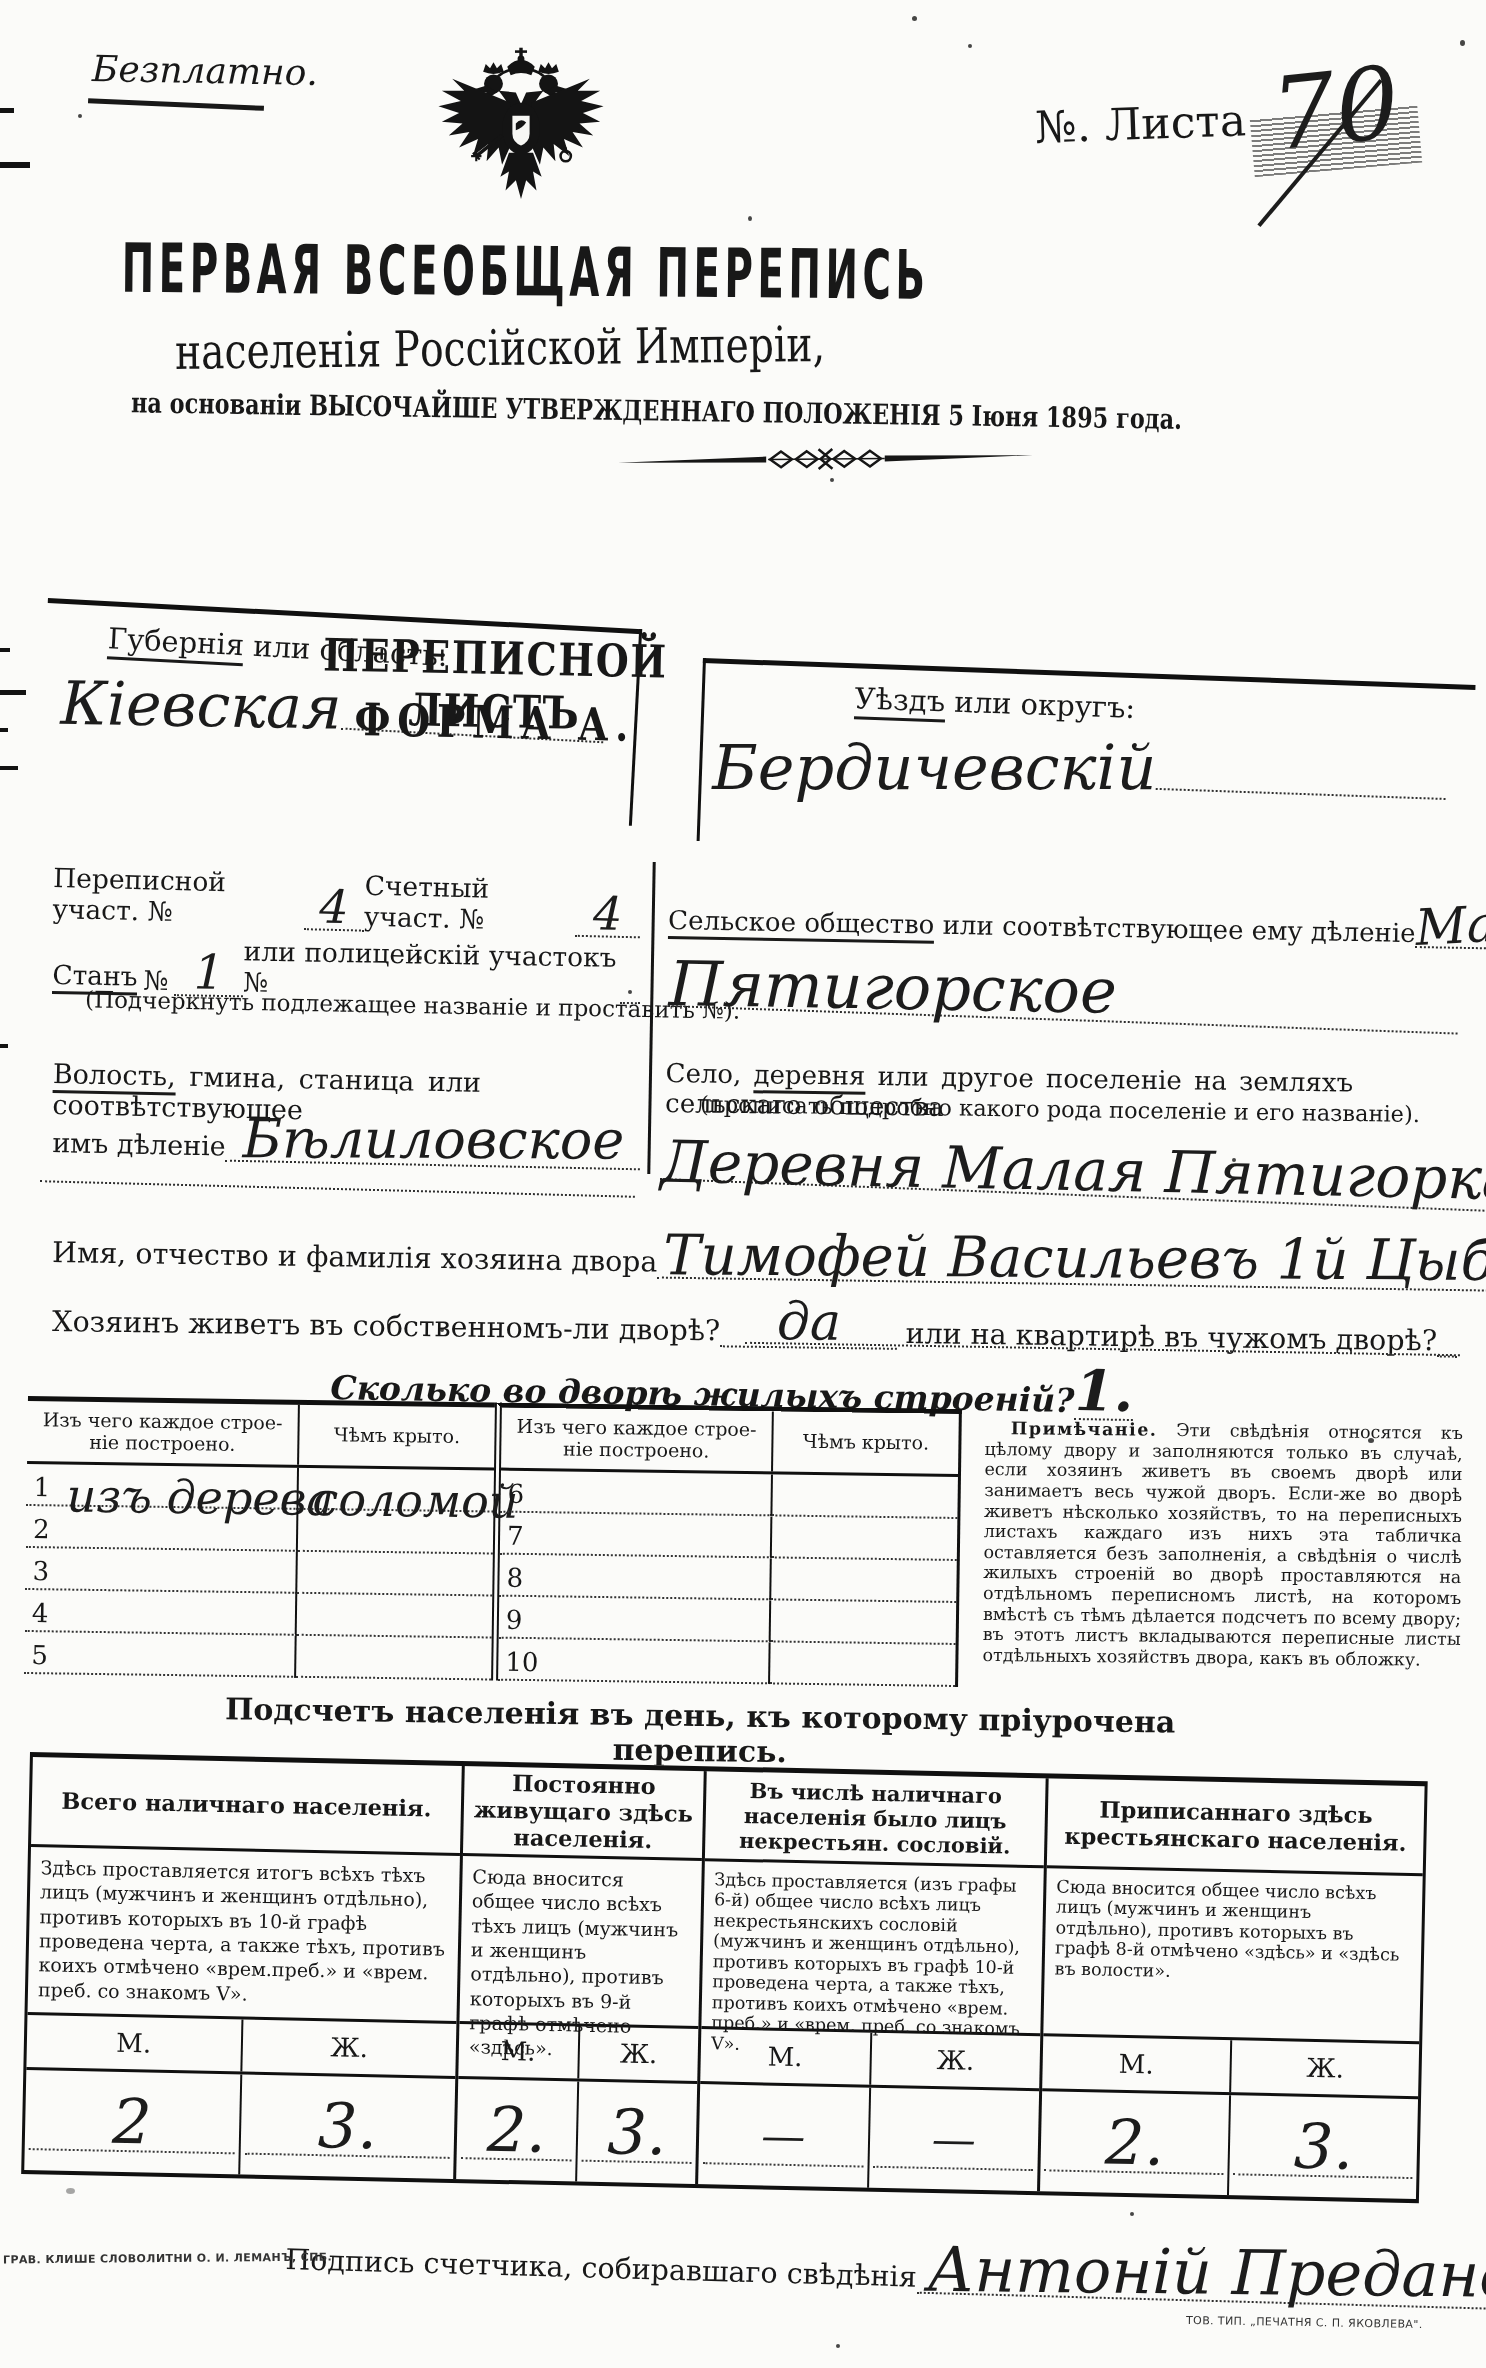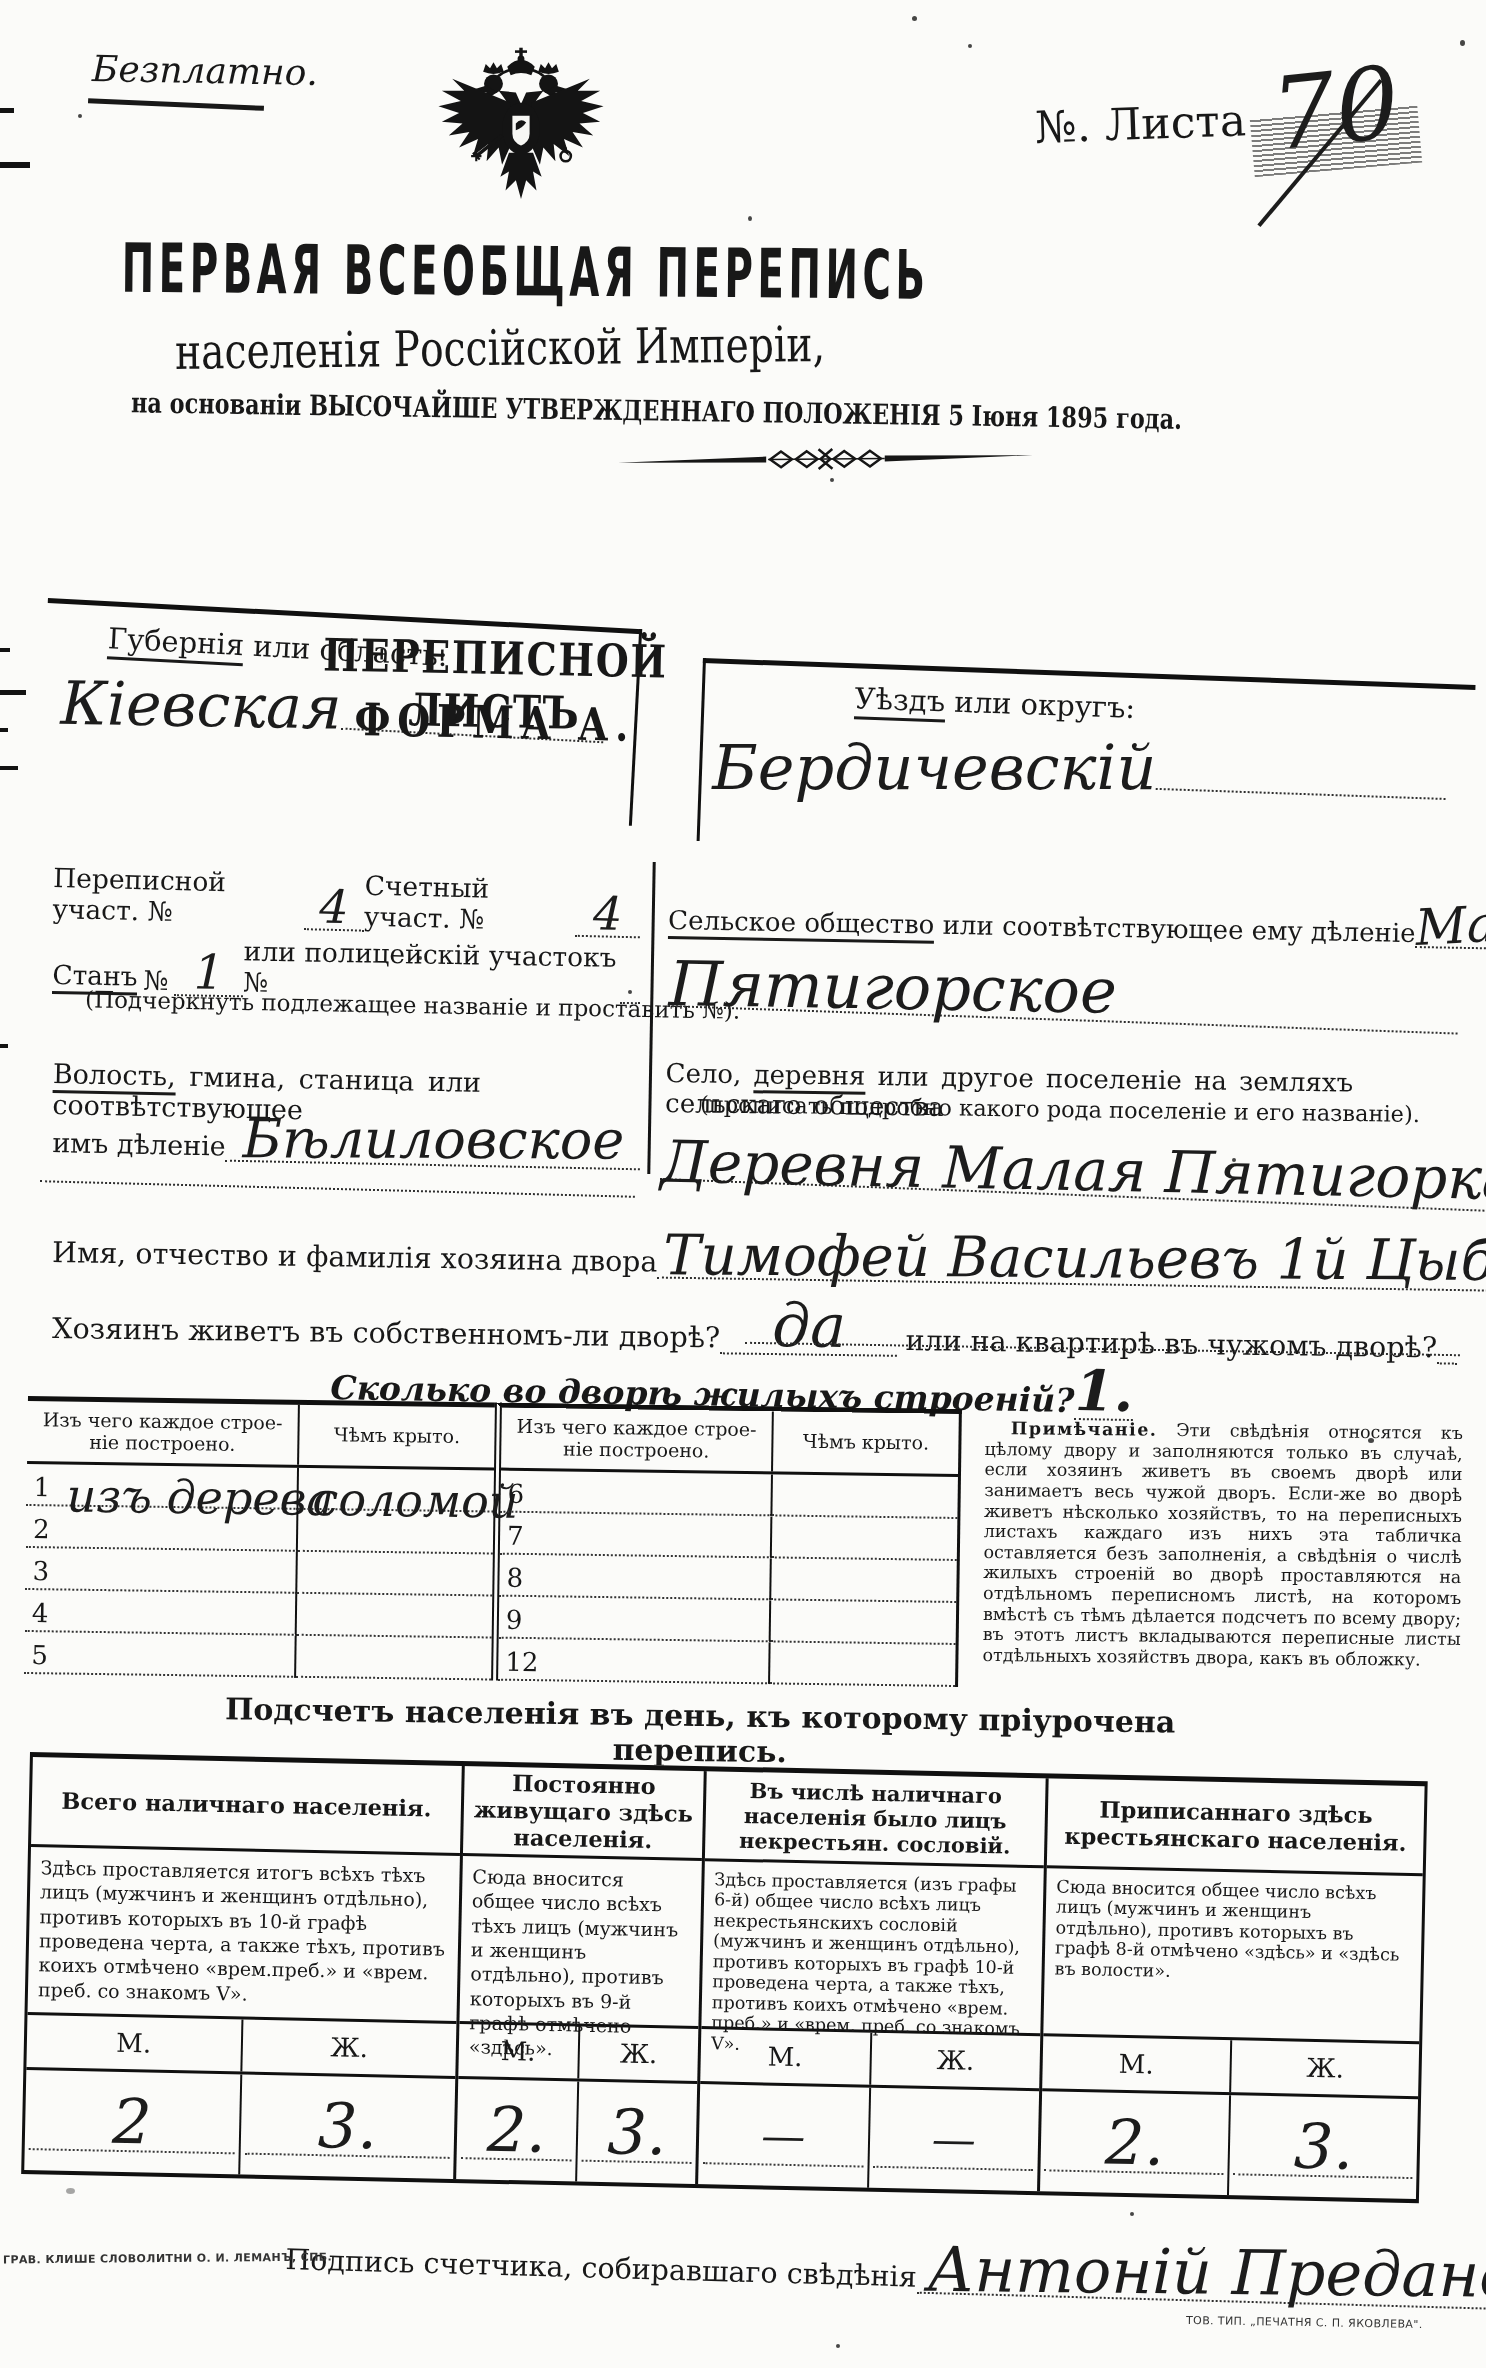--- a/index.html
+++ b/index.html
@@ -239,21 +239,21 @@
   <span class="blank" style="flex:1;text-align:left;"><span class="hw" style="font-size:58px;display:inline-block;margin-bottom:-16px;transform:rotate(-1deg);">Деревня Малая Пятигорка</span></span>
 </div>
 
 <div class="abs row" style="left:52px;top:1216px;width:1405px;font-size:28.5px;transform:rotate(.9deg);transform-origin:left bottom;">
   <span style="white-space:nowrap;">Имя, отчество и фамилія хозяина двора</span>
   <span class="blank" style="flex:1;text-align:left;"><span class="hw" style="font-size:56px;display:inline-block;margin-bottom:-12px;margin-left:6px;transform:rotate(-.5deg);">Тимофей Васильевъ 1й Цыбульскій</span></span>
 </div>
 
 <div class="abs row" style="left:52px;top:1288px;width:1405px;font-size:28.5px;transform:rotate(.8deg);transform-origin:left bottom;">
   <span style="white-space:nowrap;">Хозяинъ живетъ въ собственномъ-ли дворѣ?</span>
-  <span class="blank" style="width:240px;"><span class="hw" style="font-size:60px;display:inline-block;margin-bottom:-14px;">да</span></span>
+  <span class="blank" style="width:240px;"><span class="hw" style="font-size:52px;display:inline-block;margin-bottom:-14px;">да</span></span>
   <span style="white-space:nowrap;padding-left:8px;">или на квартирѣ въ чужомъ дворѣ?</span>
   <span class="fill"></span>
 </div>
 <div class="abs fill" style="left:745px;top:1348px;width:715px;transform:rotate(1deg);"></div>
 
 <div class="abs row" style="left:330px;top:1352px;width:560px;font-size:33px;font-weight:bold;font-style:italic;transform:rotate(1deg);transform-origin:left bottom;">
   <span style="white-space:nowrap;">Сколько во дворѣ жилыхъ строеній?</span>
   <span class="blank" style="flex:1;"><span class="hw" style="font-size:56px;display:inline-block;margin-bottom:-14px;">1.</span></span>
 </div>
 
@@ -321,21 +321,21 @@
         <div class="bc2"></div>
     </div>
     <div class="brow">
       <div class="bc1">
           <span class="bnum">9</span>
         </div>
         <div class="bc2"></div>
     </div>
     <div class="brow">
       <div class="bc1">
-          <span class="bnum">12</span>
+          <span class="bnum">10</span>
         </div>
         <div class="bc2"></div>
     </div>
   </div>
 </div>
 
 <div class="abs note">
   <span class="nt">Примѣчаніе.</span>
   <span>Эти свѣдѣнія относятся къ цѣлому двору и заполняются только въ случаѣ, если хозяинъ живетъ въ своемъ дворѣ или занимаетъ весь чужой дворъ. Если-же во дворѣ живетъ нѣсколько хозяйствъ, то на переписныхъ листахъ каждаго изъ нихъ эта табличка оставляется безъ заполненія, а свѣдѣнія о числѣ жилыхъ строеній во дворѣ проставляются на отдѣльномъ переписномъ листѣ, на которомъ вмѣстѣ съ тѣмъ дѣлается подсчетъ по всему двору; въ этотъ листъ вкладываются переписные листы отдѣльныхъ хозяйствъ двора, какъ въ обложку.</span>
 </div>

